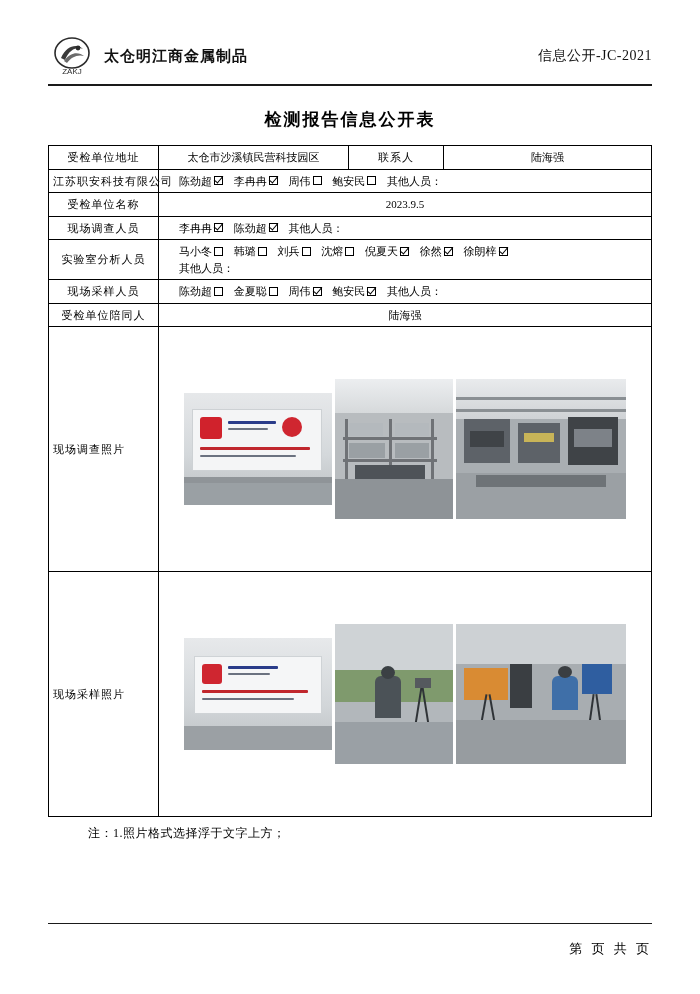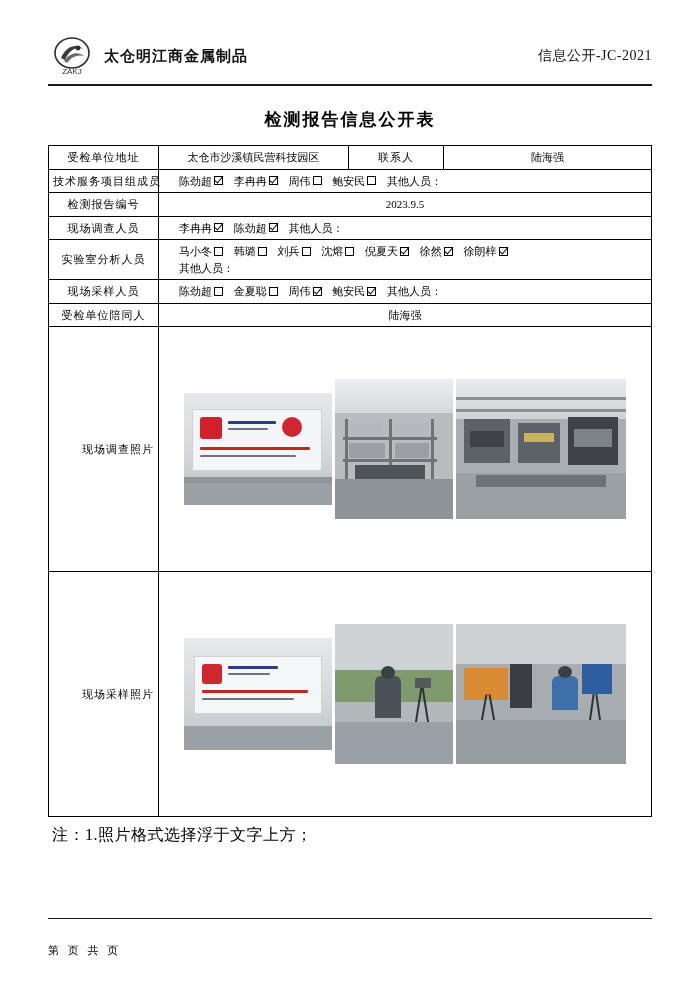--- a/index.html
+++ b/index.html
@@ -116,21 +116,21 @@
     line-height:1.55;
   }
 
   
   .photo-cell{
     height:238px;
     padding:0;
     position:relative;
   }
   .photo-row-label{
-    text-align:right;
+    text-align:left;
     letter-spacing:1px;
   }
   .photo-strip{
     display:flex;
     gap:3px;
     align-items:center;
     justify-content:center;
     height:100%;
     padding:6px 6px;
     box-sizing:border-box;
@@ -187,33 +187,34 @@
   .ph6{width:170px;height:140px;background:#a8adb1;}
   .ph6 .top{position:absolute;left:0;top:0;width:100%;height:40px;background:#cdd1d4;}
   .ph6 .orange{position:absolute;background:#d98b33;}
   .ph6 .blue{position:absolute;background:#3f6fa8;}
   .ph6 .dark{position:absolute;background:#3a3e42;}
   .ph6 .tripod{position:absolute;background:#2f3337;width:2px;}
   .ph6 .flr{position:absolute;left:0;bottom:0;width:100%;height:44px;background:#979ca0;}
 
   
   .note{
-    font-size:16px;
+    font-size:12px;
     margin-top:8px;
     padding-left:4px;
     letter-spacing:.5px;
+    margin-left:36px;
   }
   .footer{
     position:absolute;
     left:48px;right:48px;
     bottom:36px;
     border-top:1.5px solid #1a1a1a;
-    padding-top:24px;
-    text-align:left;
-    font-size:11px;
+    padding-top:16px;
+    text-align:right;
+    font-size:13px;
     letter-spacing:3px;
   }
 </style>
 </head>
 <body>
 
 <div class="page">
 
   <div class="header">
     <div class="brand">
@@ -244,32 +245,32 @@
 
 
       <tr>
         <td class="lbl">受检单位地址</td>
         <td class="val">太仓市沙溪镇民营科技园区</td>
         <td class="lbl">联系人</td>
         <td class="val">陆海强</td>
       </tr>
 
       <tr>
-        <td class="lbl">技术服务项目组成员</td>
+        <td class="lbl">江苏职安科技有限公司</td>
         <td colspan="3" class="names-wrap left">
           <span class="person"><span>陈劲超</span><span class="cb checked"></span></span>
           <span class="person"><span>李冉冉</span><span class="cb checked"></span></span>
           <span class="person"><span>周伟</span><span class="cb"></span></span>
           <span class="person"><span>鲍安民</span><span class="cb"></span></span>
           <span class="person">其他人员：</span>
         </td>
       </tr>
 
       <tr>
-        <td class="lbl">检测报告编号</td>
+        <td class="lbl">受检单位名称</td>
         <td colspan="3" class="val">2023.9.5</td>
       </tr>
 
       <tr>
         <td class="lbl">现场调查人员</td>
         <td colspan="3" class="names-wrap left">
           <span class="person"><span>李冉冉</span><span class="cb checked"></span></span>
           <span class="person"><span>陈劲超</span><span class="cb checked"></span></span>
           <span class="person">其他人员：</span>
         </td>

